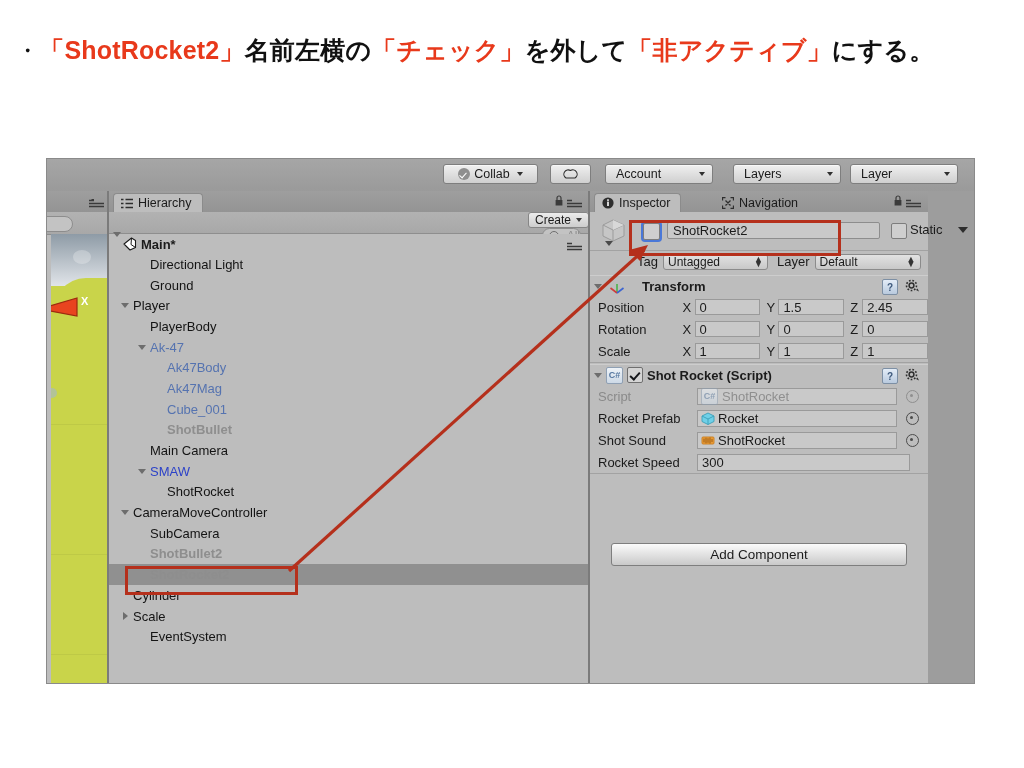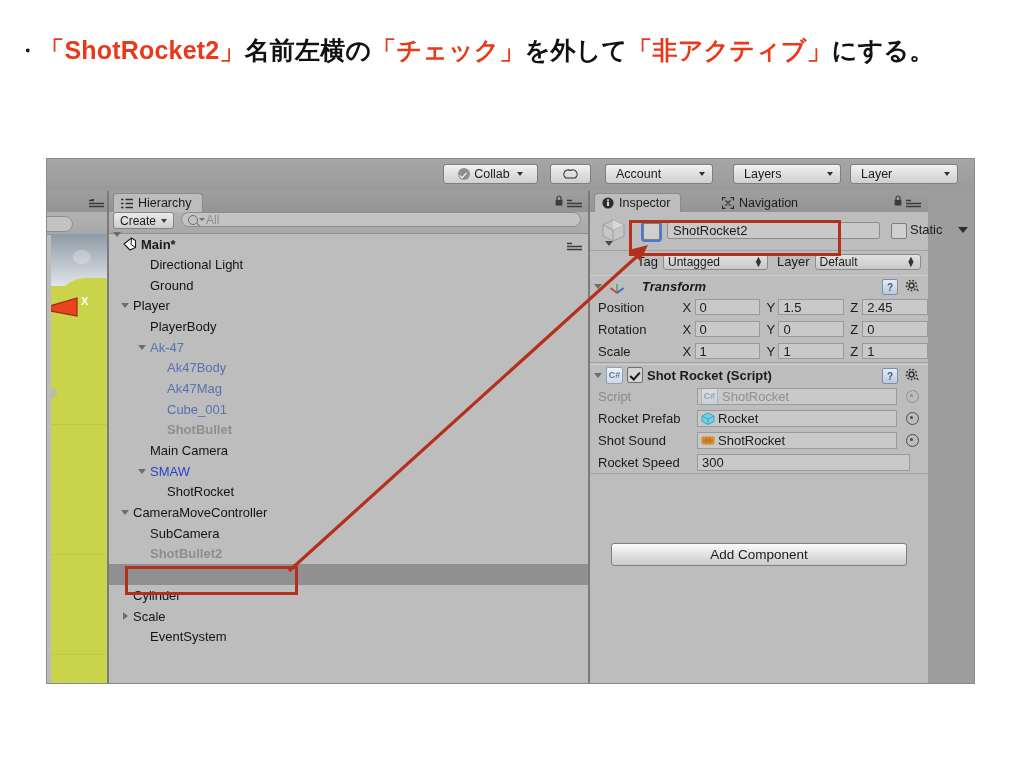--- a/index.html
+++ b/index.html
@@ -75,21 +75,21 @@
   }
   .menuico{
     position:absolute;right:7px;top:6px;width:15px;height:9px;
   }
 
   
   .hier{left:62px;top:32px;width:480px;height:492px;border-right:1px solid #7b7b7b;}
   .hier-toolbar{
     position:absolute;left:0;top:21px;width:100%;height:22px;
     background:linear-gradient(#b2b2b2,#a8a8a8);border-bottom:1px solid #8e8e8e;
-    display:flex;align-items:flex-start;padding-left:4px;box-sizing:border-box;
+    display:flex;align-items:flex-end;padding-left:4px;box-sizing:border-box;flex-direction:column;
   }
   .create-btn{
     height:17px;box-sizing:border-box;padding:0 6px;
     background:linear-gradient(#ececec,#cdcdcd);border:1px solid #868686;border-radius:3px;
     display:flex;align-items:center;font-size:12px;
   }
   .searchbox{
     flex:1;height:15px;margin:0 8px 0 7px;border-radius:8px;
     background:#c3c3c3;border:1px solid #8d8d8d;
     display:flex;align-items:center;padding-left:6px;box-sizing:border-box;
@@ -514,21 +514,21 @@
             <span class="disc">
                 <span class="tri-d"></span>
               </span>
             <span style="width:22px;display:flex;justify-content:center;">
               <svg width="16" height="15" viewBox="0 0 16 15">
                   <path d="M8 14 L8 5" stroke="#4bb24b" stroke-width="1.6"></path>
                   <path d="M8 14 L1.5 9" stroke="#d03c3c" stroke-width="1.6"></path>
                   <path d="M8 14 L14.5 9" stroke="#3c64d0" stroke-width="1.6"></path>
                 </svg>
             </span>
-            <span style="margin-left:14px;font-style:italic;">Transform</span>
+            <span style="margin-left:14px;">Transform</span>
             <span class="help-ico">?</span>
             <span class="gear-ico">
               <svg viewBox="0 0 15 14">
                   <circle cx="6.5" cy="6.5" r="2.4" fill="none" stroke="#2f2f2f" stroke-width="1.5"></circle>
                   <circle cx="6.5" cy="6.5" r="5" fill="none" stroke="#2f2f2f" stroke-width="1.6" stroke-dasharray="1.7 1.7"></circle>
                   <path d="M11 11 l3 1.5 -1.5 -3z" fill="#2f2f2f"></path>
                 </svg>
             </span>
           </div>
           <div id="xform-rows">

